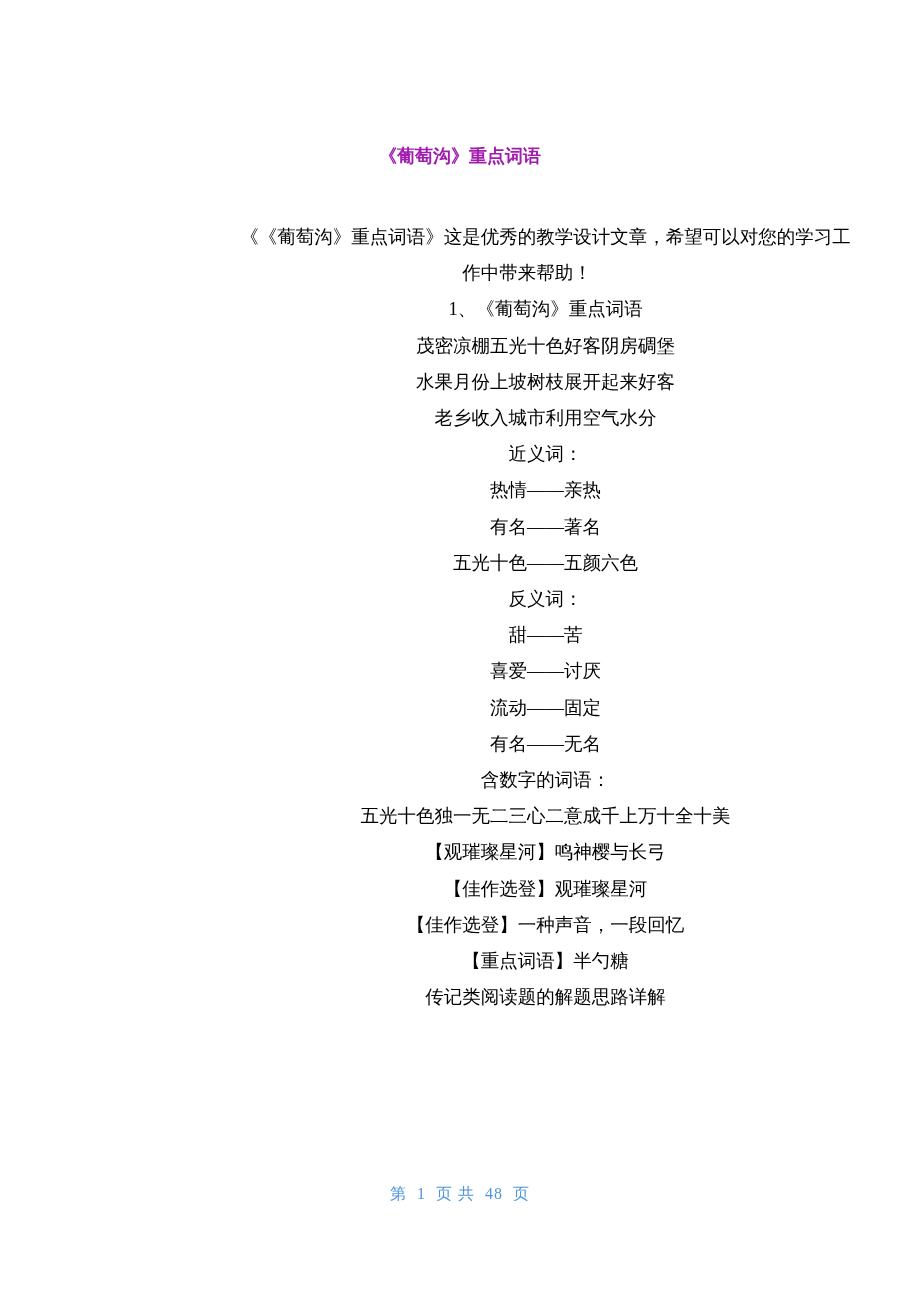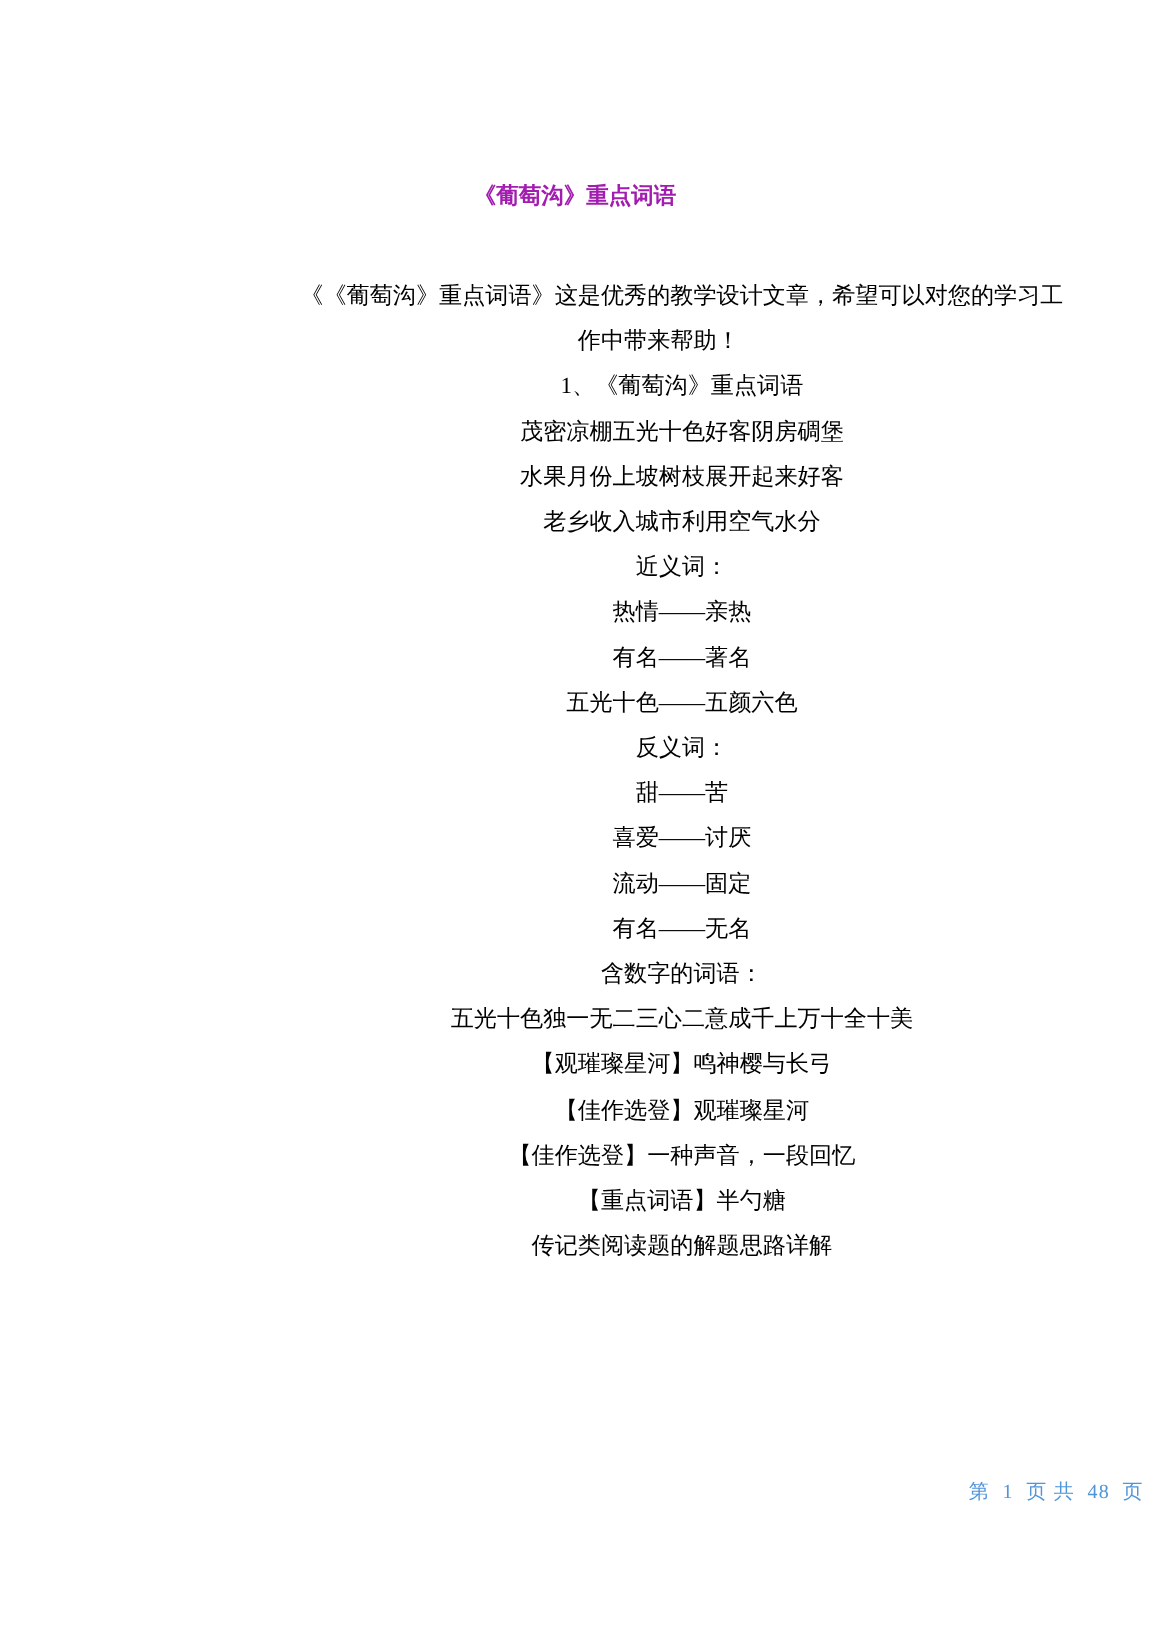--- a/index.html
+++ b/index.html
@@ -40,21 +40,21 @@
     text-indent: 2em;
     word-break: break-all;
     overflow-wrap: break-word;
     color: #000000;
   }
   .page-footer {
     position: absolute;
     top: 1184px;
     left: 0;
     width: 920px;
-    text-align: right;
+    text-align: center;
     font-size: 16px;
     line-height: 20px;
     letter-spacing: 1px;
   }
   .page-footer span {
     display: inline-block;
     margin: 0 5px;
   }
 </style>
 </head>

